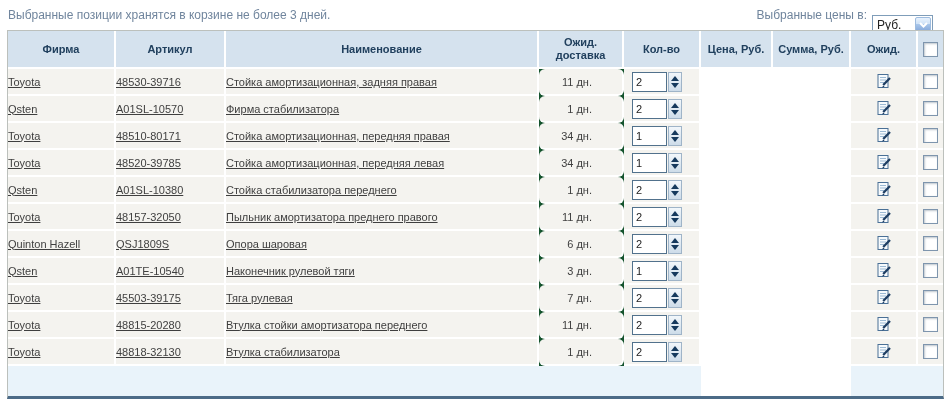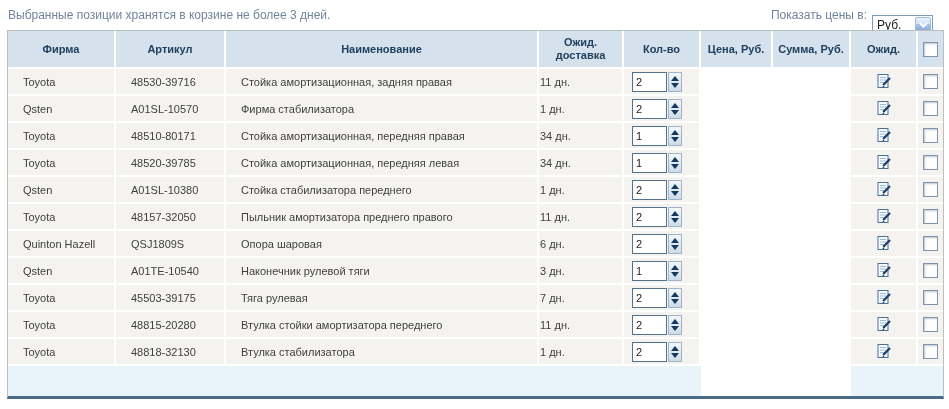--- a/index.html
+++ b/index.html
@@ -24,22 +24,22 @@
   table{border-collapse:separate;border-spacing:0;table-layout:fixed;width:935px;}
   th,td{margin:0;overflow:hidden;white-space:nowrap;box-sizing:border-box;}
   thead th{background:#d5e2ee;color:#21405e;font-weight:bold;font-size:11px;line-height:13px;
            height:38px;text-align:center;vertical-align:middle;white-space:normal;
            border-right:2px solid #fff;border-bottom:2px solid #fff;}
   thead th:last-child{border-right:none;}
   tbody td{background:#f4f3ef;height:27px;vertical-align:middle;
            border-right:2px solid #fff;border-bottom:2px solid #fff;font-size:11px;}
   tbody td:last-child{border-right:none;}
   td.white{background:#fff;}
-  td.c-brand,td.c-article,td.c-name{padding-left:15px;}
-  td.c-delivery{padding-right:30px;}
+  td.c-brand,td.c-article,td.c-name{padding-left:0;text-decoration:underline;}
+  td.c-delivery{text-align:right;padding-right:30px;border-radius:6px;}
   td.c-qty{padding-left:8px;}
   td.c-note,td.c-check{text-align:center;}
   tr.footer td{background:#e9f3fa;height:30px;border-bottom:none;}
   tr.footer td.white{background:#fff;}
 
   
   .spinner{display:inline-flex;vertical-align:middle;}
   .spinner input{width:30px;height:18px;border:1px solid #51718c;padding:0 0 0 3px;
                  font-family:"Liberation Sans",sans-serif;font-size:11px;color:#222;box-sizing:content-box;}
   .spin-btns{width:14px;height:20px;margin-left:1px;border:1px solid #9fb4c8;
@@ -57,21 +57,21 @@
   .edit-ic{display:inline-block;vertical-align:middle;}
 </style>
 </head>
 <body>
 
 <div class="app">
 
   <div class="topbar">
     <span class="note">Выбранные позиции хранятся в корзине не более 3 дней.</span>
     <span class="currency">
-      <span>Показать цены в:</span>
+      <span>Выбранные цены в:</span>
       <span class="select">
         <span class="val">Руб.</span>
         <span class="arrow">
           <svg width="9" height="6" viewBox="0 0 9 6">
               <polyline points="1,1 4.5,4.5 8,1" fill="none" stroke="#fff" stroke-width="2"></polyline>
             </svg>
         </span>
       </span>
     </span>
   </div>

